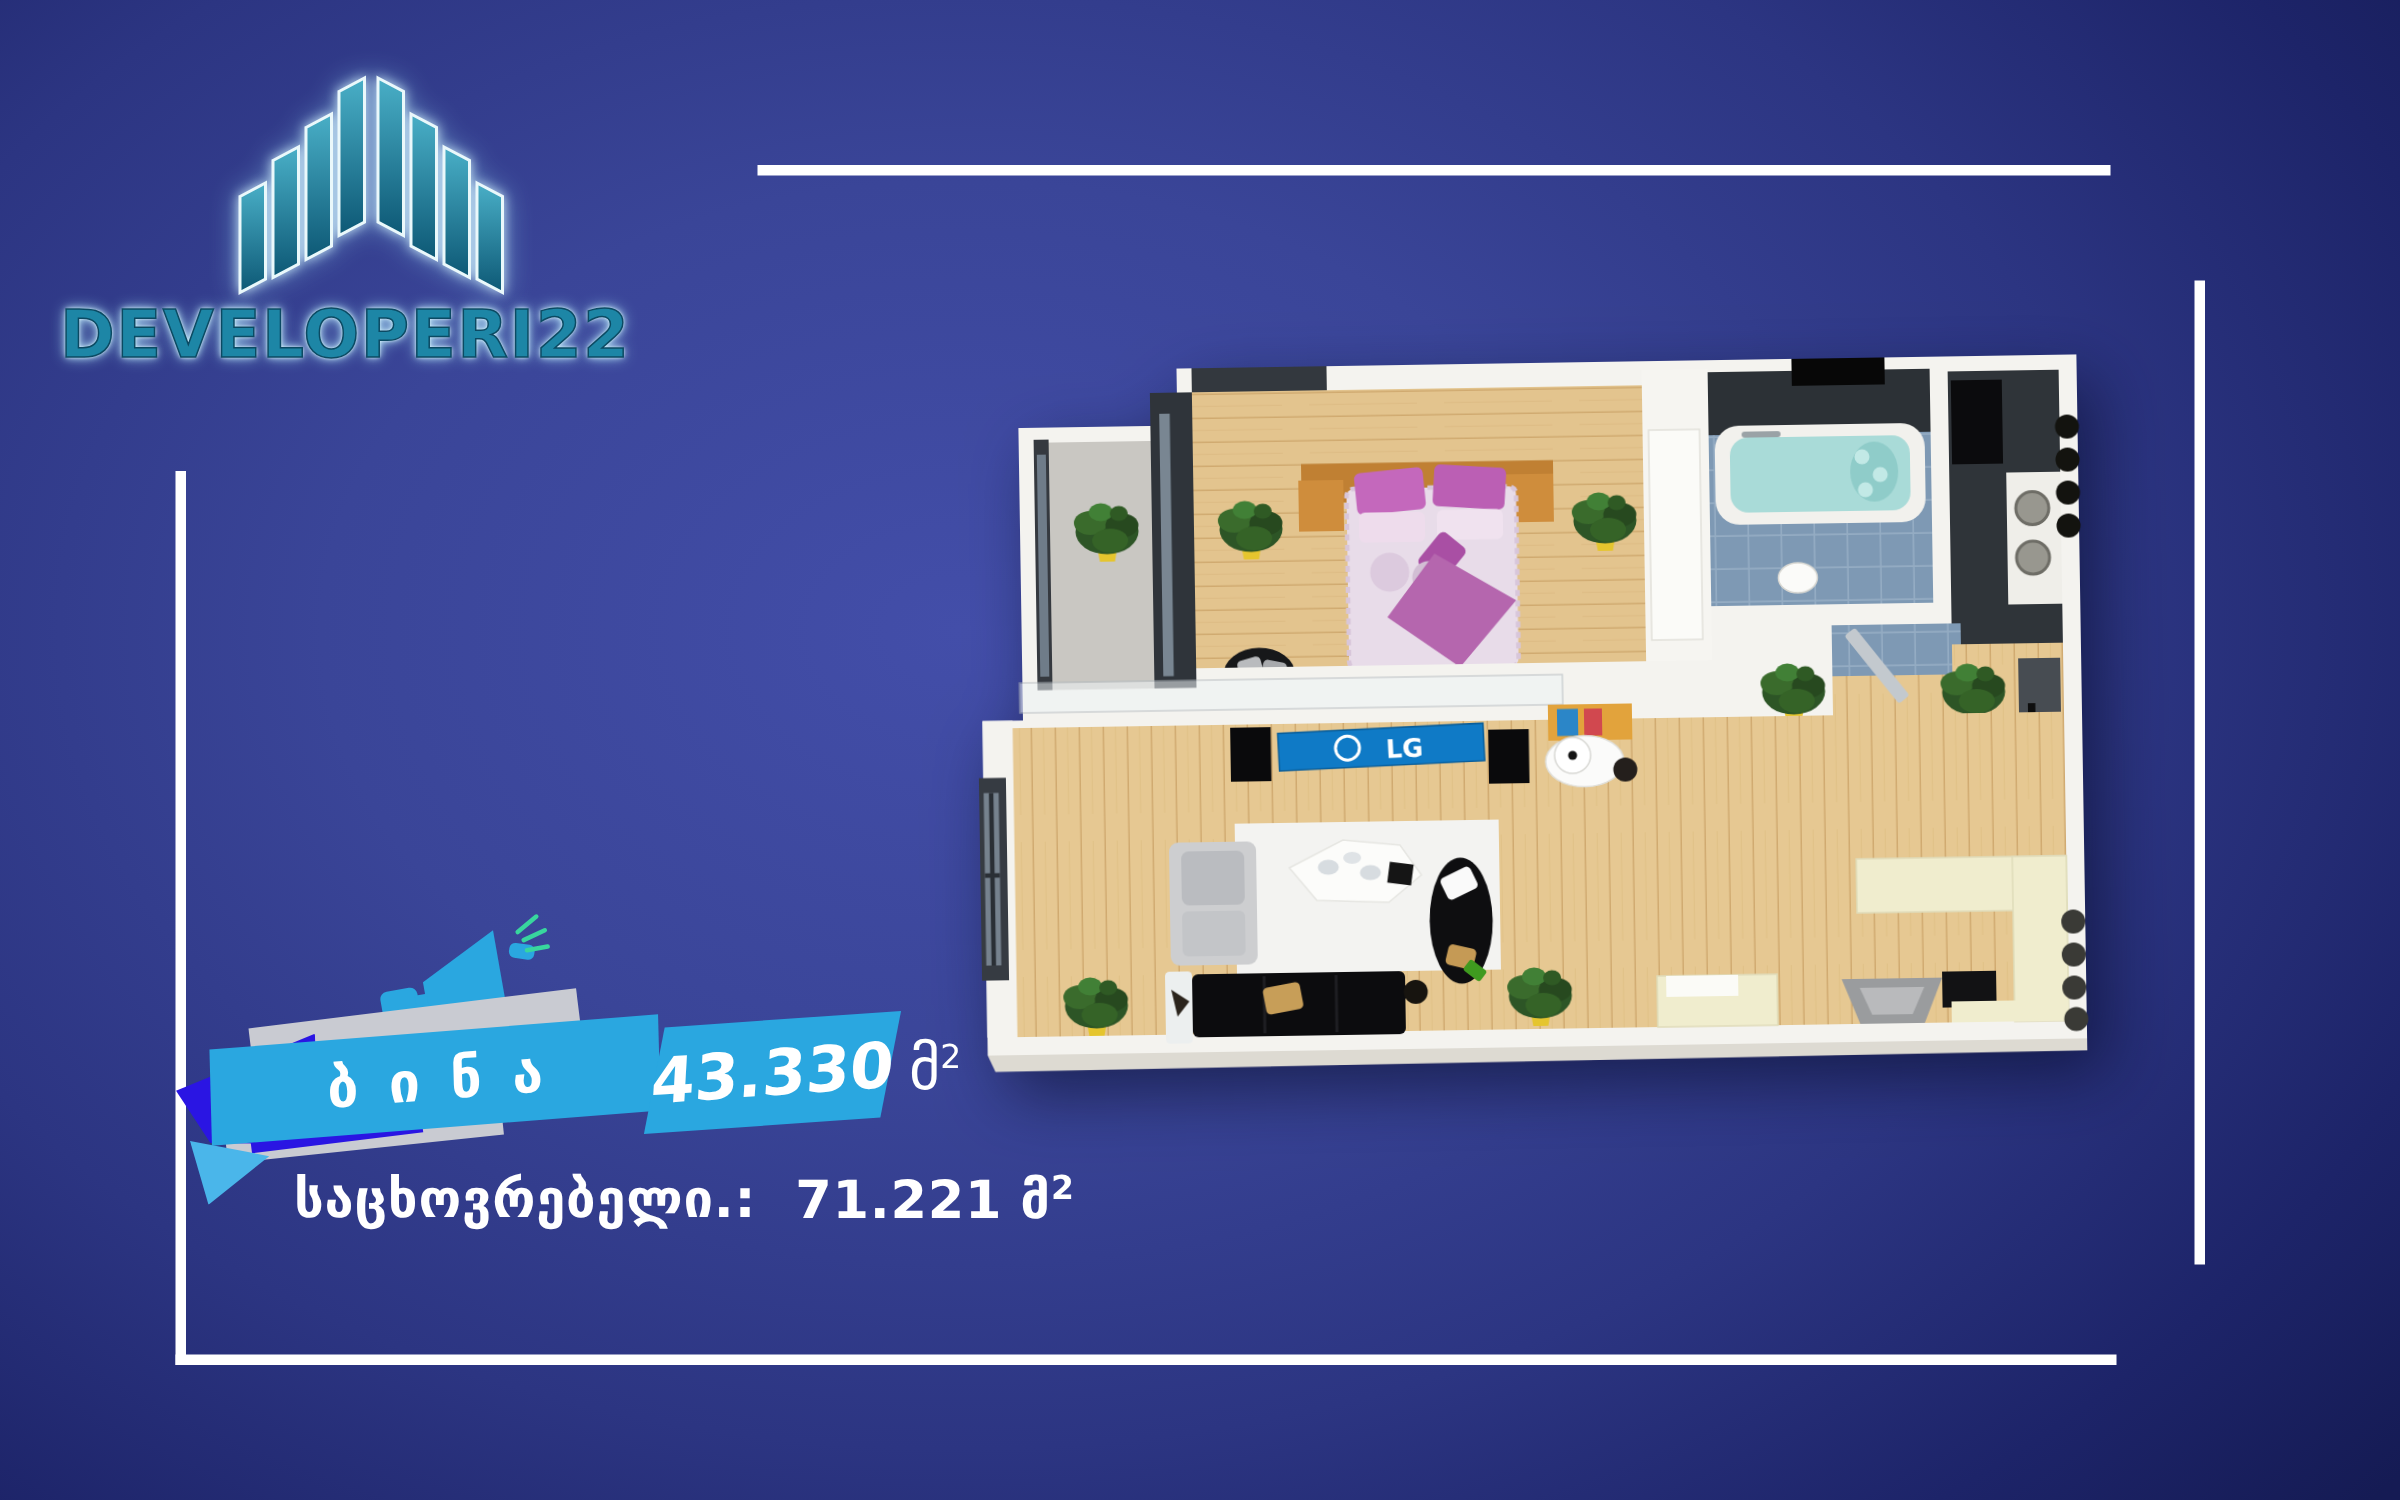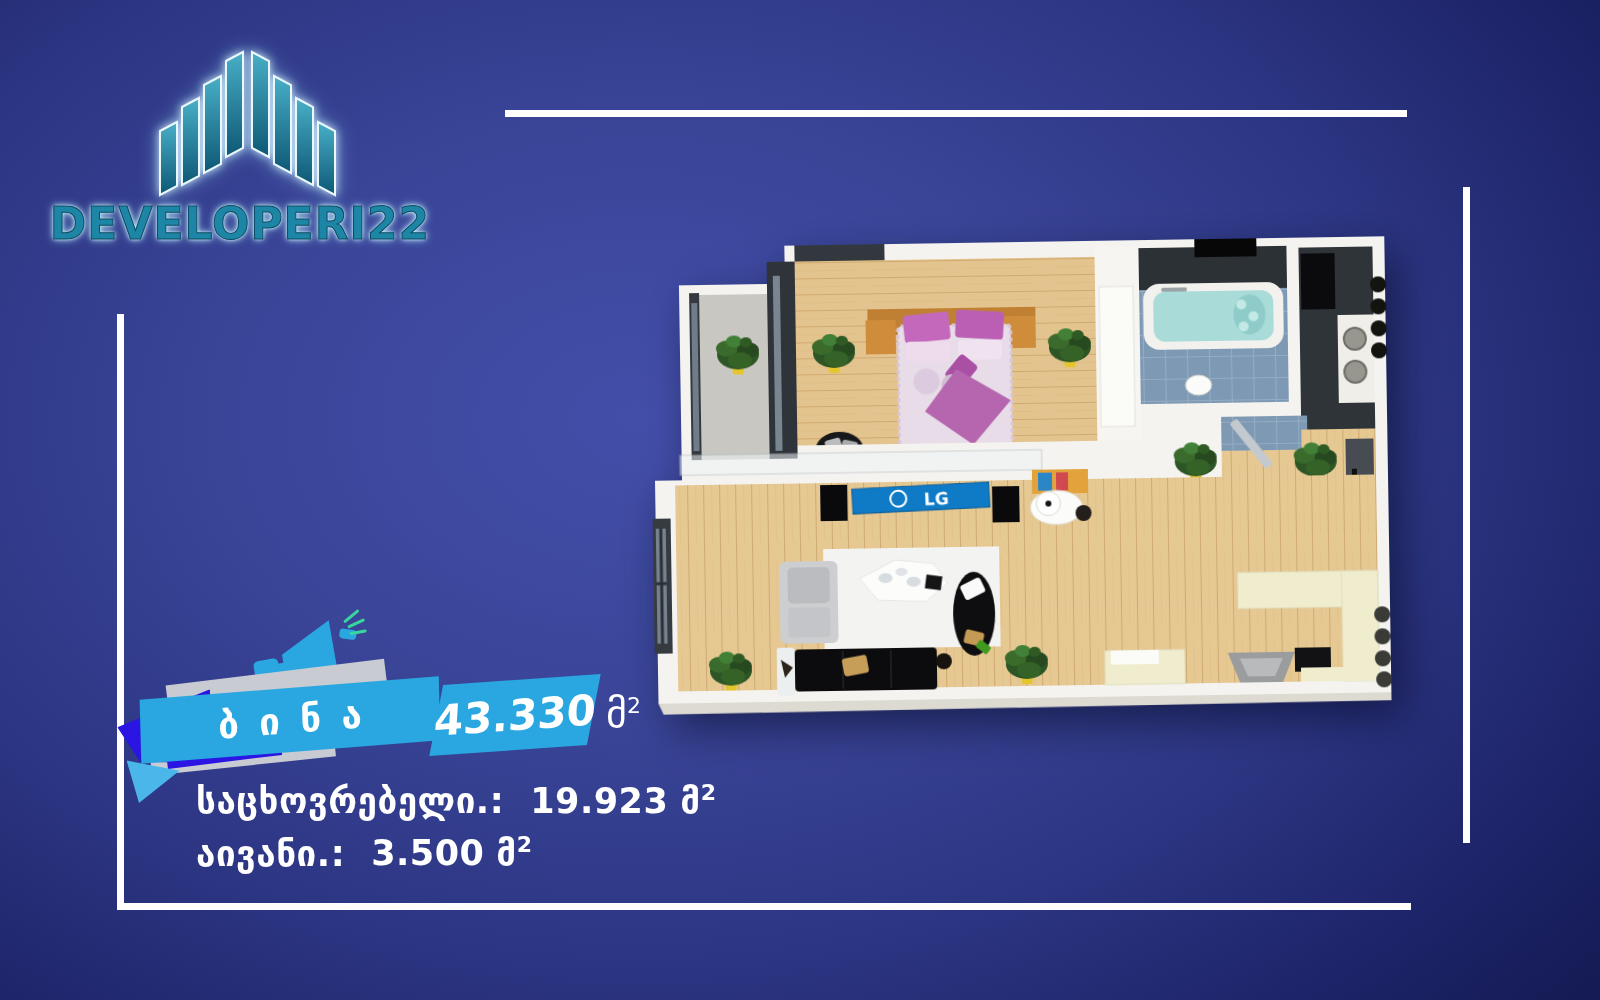--- a/index.html
+++ b/index.html
@@ -8,21 +8,21 @@
     background:radial-gradient(ellipse 1250px 880px at 40% 42%, #434ea9 0%, #3a4598 34%, #2c3582 62%, #1d2469 84%, #151b54 100%);}
   .frameline{position:absolute;background:#ffffff;}
   #line-top{left:505px;top:110px;width:902px;height:7px;}
   #line-right{left:1463px;top:187px;width:7px;height:656px;}
   #line-left{left:117px;top:314px;width:7px;height:596px;}
   #line-bottom{left:117px;top:903px;width:1294px;height:7px;}
 
   
   .logo-icon{position:absolute;left:140px;top:36px;width:215px;height:165px;
     filter:drop-shadow(0 0 4px rgba(215,245,255,.85)) drop-shadow(0 0 9px rgba(160,230,255,.45));}
-  .logo-text{position:absolute;left:40px;top:198px;width:400px;text-align:center;
+  .logo-text{position:absolute;left:40px;top:198px;width:400px;
     font-size:44px;font-weight:700;letter-spacing:1px;color:#1d86a6;
     -webkit-text-stroke:1px #0b4a63;
     text-shadow:0 0 2px #eafcff,0 0 5px #cdf2ff,0 0 10px rgba(170,235,255,.8);}
 
   
   .plan{position:absolute;left:640px;top:228px;width:764px;height:500px;
     transform:rotate(-0.9deg);
     filter:drop-shadow(12px 16px 22px rgba(4,8,32,.55));}
 
   
@@ -296,20 +296,17 @@
     <span class="t">ბინა</span>
   </div>
   <div class="area-chip">
     <span class="v">43.330</span>
   </div>
   <div class="area-unit"><span>მ</span><sup>2</sup></div>
   <div class="tri-small"></div>
 
   <div class="details">
     <div class="detail">
-      <span class="lbl">საცხოვრებელი.:</span><span class="val">19.923</span><span class="unit"><span>მ</span><sup>2</sup></span>
-    </div>
-    <div class="detail">
-      <span class="lbl">აივანი.:</span><span class="val">3.500</span><span class="unit"><span>მ</span><sup>2</sup></span>
+      <span class="lbl">საცხოვრებელი.:</span><span class="val">71.221</span><span class="unit"><span>მ</span><sup>2</sup></span>
     </div>
   </div>
 
 </div>
 
 </body></html>

